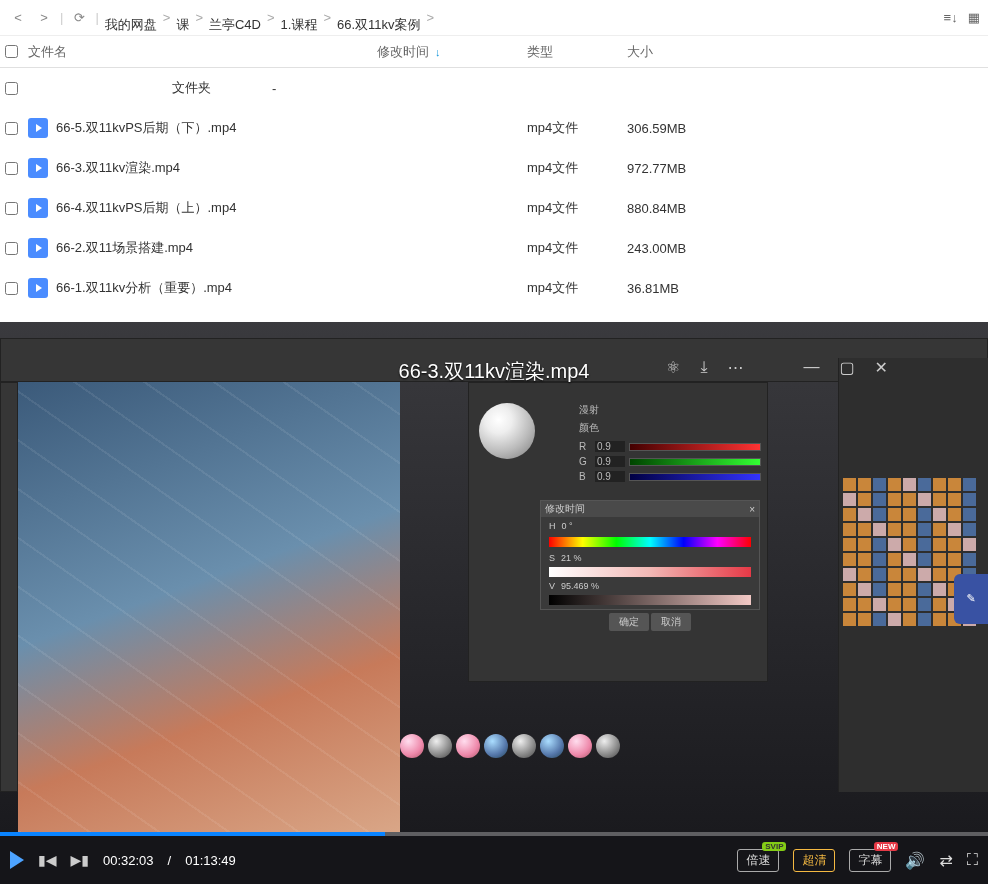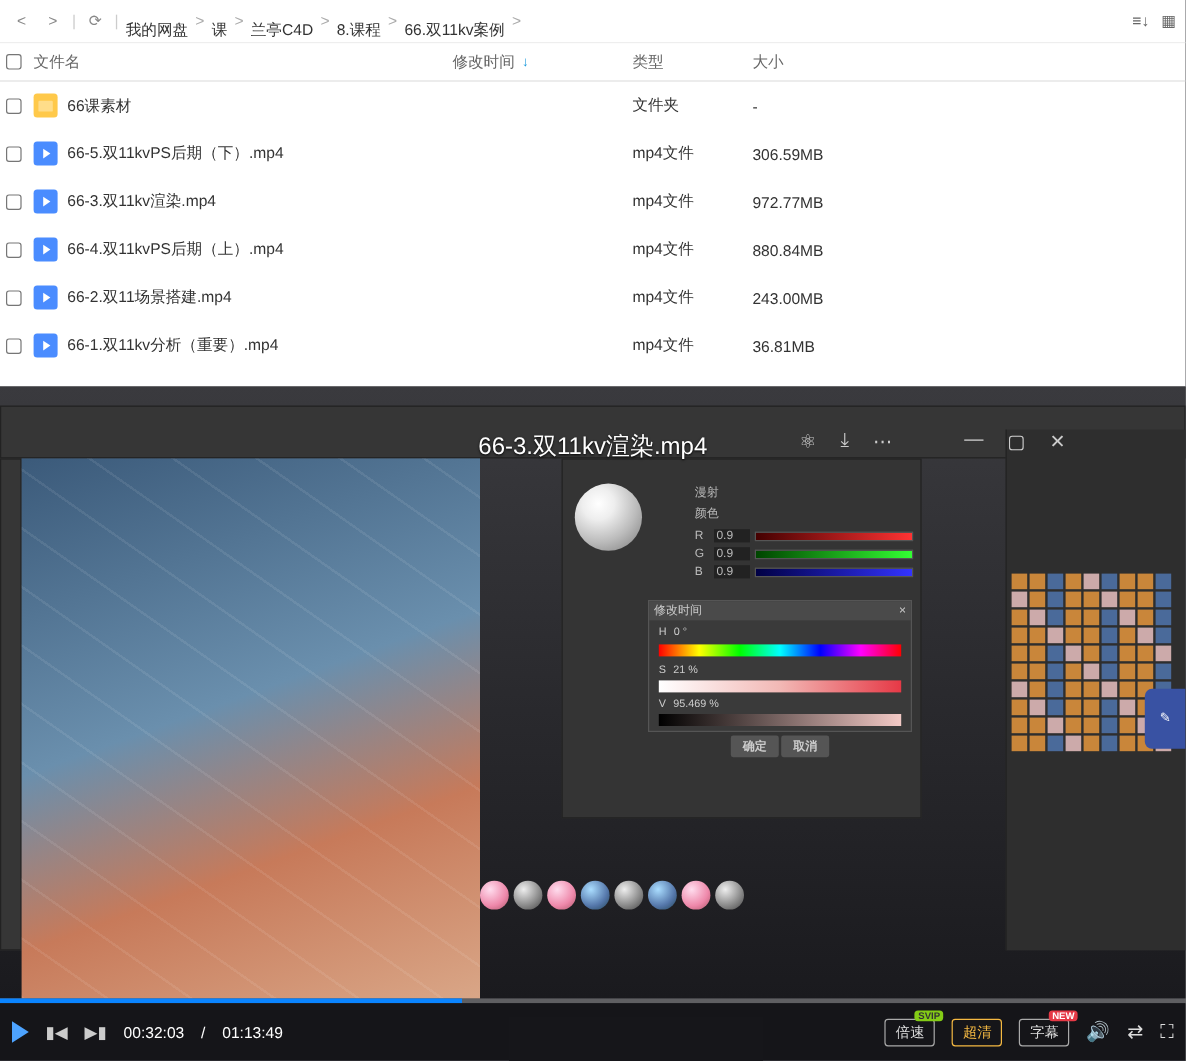--- a/index.html
+++ b/index.html
@@ -42,21 +42,21 @@
 .controls .pill { border:1px solid #aaa; padding:2px 8px; border-radius:3px; font-size:12px; color:#ddd; cursor:pointer; position:relative;}
 .controls .pill.active { border-color:#f5b942; color:#f5b942;text-align:right; }
 .badge-svip{position:absolute;top:-8px;right:-8px;background:#84cc16;color:#333;font-size:8px;padding:0 3px;border-radius:3px;font-weight:bold;}
 .badge-new{position:absolute;top:-8px;right:-8px;background:#e63946;color:#fff;font-size:8px;padding:0 3px;border-radius:3px;font-weight:bold;}
 .ctlicon { color:#ddd; font-size:16px; cursor:pointer; }
 .palette { position:absolute; top:178px; left:540px; width:220px; height:110px; background:#3a3a3a; border:1px solid #555; font-size:10px; color:#ccc; z-index:5; }
 .palette .titlebar{height:16px;background:#4a4a4a;padding:0 4px;display:flex;align-items:center;justify-content:space-between;}
 .palette .hue{margin:6px 8px;height:10px;background:linear-gradient(90deg,#f00,#ff0,#0f0,#0ff,#00f,#f0f,#f00);}
 .palette .sat{margin:4px 8px;height:10px;background:linear-gradient(90deg,#fff,#f2b8b5,#e63946);}
 .palette .val{margin:4px 8px;height:10px;background:linear-gradient(90deg,#000,#f2c9c5);}
-.palette .btns{display:flex;gap:2px;justify-content:center;margin-top:8px;font-weight:bold;}
+.palette .btns{display:flex;gap:2px;justify-content:center;margin-top:8px;}
 .palette .btns span{background:#555;padding:2px 10px;border-radius:2px;cursor:pointer;}
 .matpanel{position:absolute;top:60px;left:468px;width:300px;height:300px;background:#343434;border:1px solid #222;z-index:3;font-size:10px;color:#bbb;}
 .matpanel .sphere{position:absolute;top:20px;left:10px;width:56px;height:56px;border-radius:50%;background:radial-gradient(circle at 35% 30%,#fff 0%,#eee 25%,#bbb 60%,#777 100%);}
 .matparams{position:absolute;top:20px;left:110px;right:6px;}
 .matparams .row{display:flex;align-items:center;gap:4px;margin-bottom:4px;}
 .matparams label{width:12px;}
 .matparams .num{width:30px;background:#222;padding:0 2px;}
 .matparams .bar{flex:1;height:8px;border:1px solid #555;}
 .matparams .bar.r{background:linear-gradient(90deg,#400,#f33);}
 .matparams .bar.g{background:linear-gradient(90deg,#040,#3f3);}
@@ -83,21 +83,21 @@
   <span class="sep">|</span>
   <span class="navbtn">⟳</span>
   <span class="sep">|</span>
   <div class="breadcrumb">
     <span class="link">我的网盘</span>
       <span class="gt">&gt;</span>
     <span class="link">课</span>
       <span class="gt">&gt;</span>
     <span class="link">兰亭C4D</span>
       <span class="gt">&gt;</span>
-    <span class="link">8.课程</span>
+    <span class="link">1.课程</span>
       <span class="gt">&gt;</span>
     <span class="link">66.双11kv案例</span>
       <span class="gt">&gt;</span>
   </div>
   <div class="right">
     <span>≡↓</span>
     <span>▦</span>
   </div>
 </div>
 
@@ -112,21 +112,20 @@
     </span>
   <span class="col-type">类型</span>
   <span class="col-size">大小</span>
 </div>
 
 <div id="filelist">
     <div class="filerow">
       <span class="chk">
         <input type="checkbox" style="">
       </span>
-      <span class="col-name"><span class="icon folder"></span>66课素材</span>
       <span class="col-date"></span>
       <span class="col-type">文件夹</span>
       <span class="col-size">-</span>
     </div>
     <div class="filerow">
       <span class="chk">
         <input type="checkbox" style="">
       </span>
       <span class="col-name"><span class="icon video"></span>66-5.双11kvPS后期（下）.mp4</span>
       <span class="col-date"></span>

